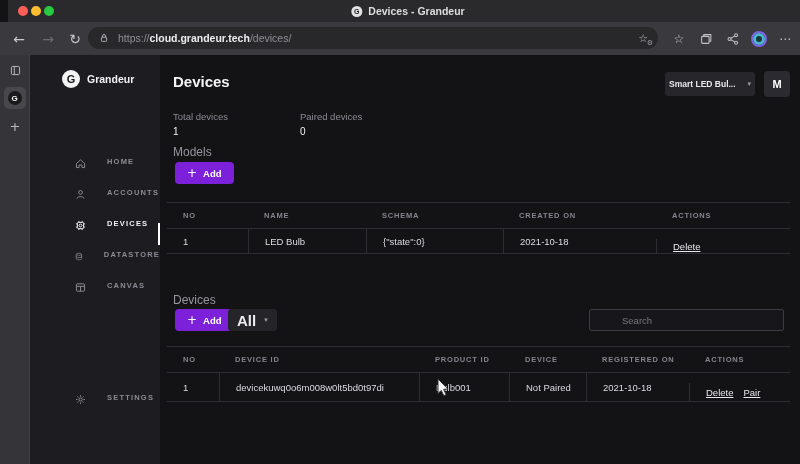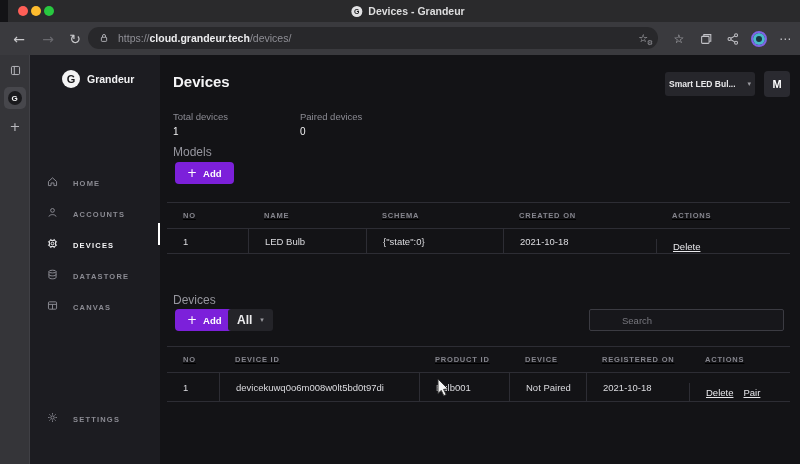--- a/index.html
+++ b/index.html
@@ -54,21 +54,21 @@
   
   #app{position:absolute;left:30px;top:55px;width:770px;height:409px;}
   #app-sidebar{position:absolute;left:0;top:0;width:130px;height:100%;background:var(--sidebar);}
   #app-main{position:absolute;left:130px;top:0;width:640px;height:100%;background:var(--main);}
 
   
   .brand{position:absolute;left:32px;top:15px;display:flex;align-items:center;gap:7px;}
   .brand-logo{width:18px;height:18px;border-radius:50%;background:#f4f4f5;color:#17171a;font-size:11px;font-weight:bold;display:flex;align-items:center;justify-content:center;}
   .brand-name{font-size:10.5px;font-weight:700;color:#f2f2f4;}
   .nav{position:absolute;left:0;top:102px;width:100%;}
-  .nav-item{position:relative;height:31px;display:flex;align-items:flex-end;padding-left:16px;gap:14px;color:var(--txt-dim);cursor:default;}
+  .nav-item{position:relative;height:31px;display:flex;align-items:flex-start;padding-left:44px;gap:20px;color:var(--txt-dim);cursor:default;}
   .nav-item .nav-label{font-size:7.5px;font-weight:600;letter-spacing:1.2px;}
   .nav-item svg{width:13px;height:13px;stroke:currentColor;fill:none;stroke-width:1.2;}
   .nav-item.active{color:#f4f4f6;}
   .nav-item.active::after{content:"";position:absolute;right:0;top:4px;width:2px;height:22px;background:#ffffff;}
   .nav-settings{position:absolute;left:0;top:338px;width:100%;}
 
   
   .page-title{position:absolute;left:13px;top:18px;font-size:15px;font-weight:700;color:#f4f4f6;}
   .project-select{position:absolute;left:505px;top:17px;width:90px;height:24px;background:#26262b;border-radius:3px;display:flex;align-items:center;padding:0 4px;justify-content:space-between;}
   .project-select .val{font-size:8.5px;font-weight:600;color:#e8e8ea;white-space:nowrap;}
@@ -80,31 +80,31 @@
   .stat .s-label{font-size:9.5px;color:var(--txt-dim);}
   .stat .s-value{margin-top:4px;font-size:10px;color:#f0f0f2;}
   .stat.s0{left:13px;} .stat.s1{left:140px;}
 
   
   .section-label{position:absolute;left:13px;font-size:12px;color:#96969e;}
   .add-btn{position:absolute;left:15px;height:22px;background:var(--accent-purple,#7c20da);border-radius:4px;border:none;color:#fff;display:flex;align-items:center;padding:0 12px;gap:6px;cursor:pointer;}
   .add-btn .plus{font-size:12px;font-weight:400;line-height:1;}
   .add-btn .add-label{font-size:9.5px;font-weight:700;font-family:"Liberation Sans",sans-serif;}
   .filter-select{position:absolute;left:68px;height:22px;background:#242429;border-radius:3px;display:flex;align-items:center;gap:8px;padding:0 9px;}
-  .filter-select .val{font-size:12px;font-weight:600;color:#ececee;}
+  .filter-select .val{font-size:15px;font-weight:600;color:#ececee;}
   .search-box{position:absolute;left:429px;width:195px;height:22px;background:#17171b;border:1px solid #3b3b42;border-radius:2px;color:#d8d8dc;font-size:9.5px;padding:0 9px;font-family:"Liberation Sans",sans-serif;}
   .search-box::placeholder{color:#77777e;}
 
   
   .table{position:absolute;left:7px;width:623px;border-top:1px solid var(--line);}
   .trow{display:grid;border-bottom:1px solid var(--line);}
   .models-grid{grid-template-columns:81px 118px 137px 153px 1fr;}
   .devices-grid{grid-template-columns:52px 200px 90px 77px 103px 1fr;}
   .cell{display:flex;align-items:center;padding-left:16px;overflow:hidden;}
-  .trow.head{height:26px;text-decoration:underline;}
+  .trow.head{height:26px;}
   .trow.head .cell{font-size:7.5px;letter-spacing:0.8px;font-weight:600;color:#85858d;}
   .trow.data .cell{font-size:9.5px;color:var(--txt-cell);}
   .trow.data .cell + .cell{border-left:1px solid var(--line);}
   .models-table .trow.data{height:25px;}
   .devices-table .trow.data{height:29px;}
   .link{color:#e8e8ec;text-decoration:underline;cursor:pointer;}
   .actions-cell{gap:10px;margin-top:10px;}
 
   
   #cursor{position:absolute;left:437px;top:378px;z-index:50;pointer-events:none;}

